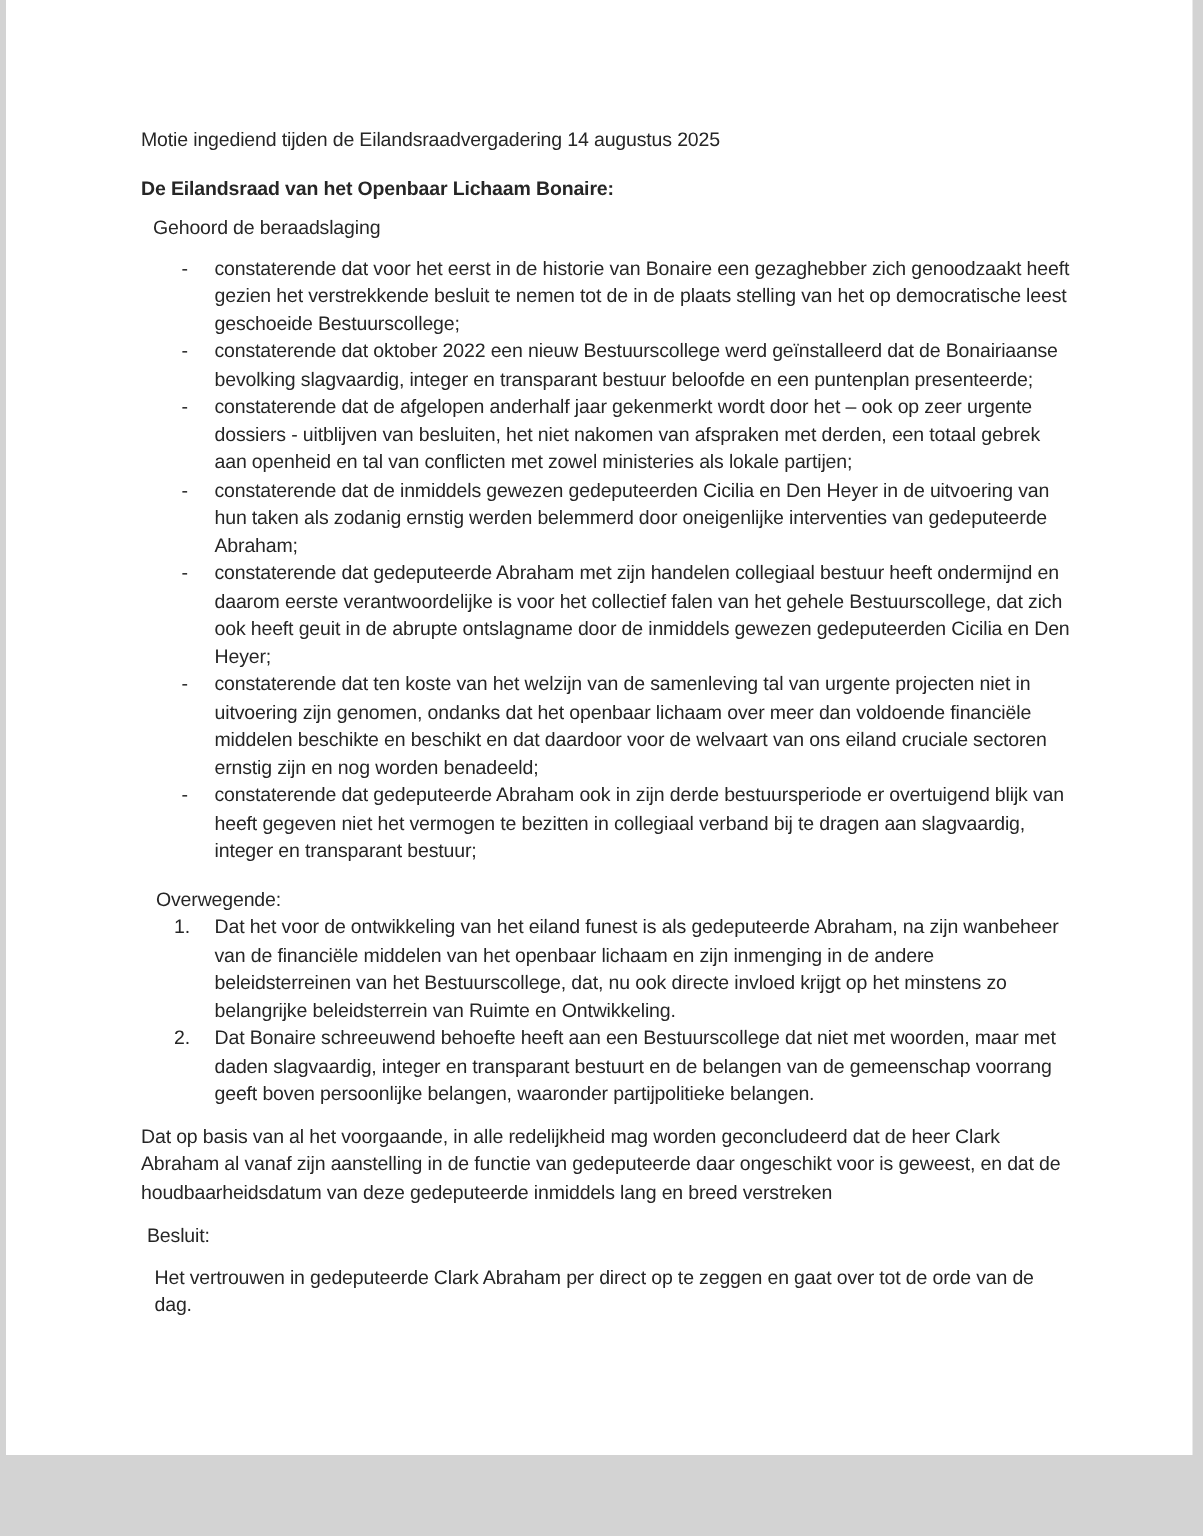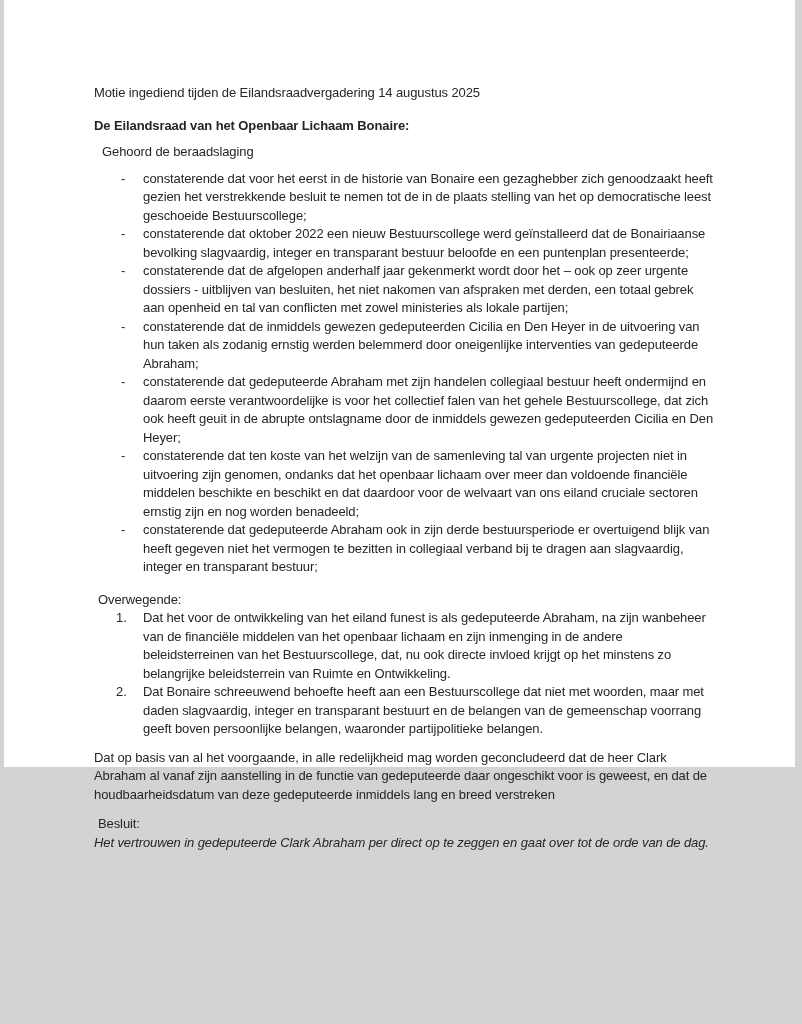--- a/index.html
+++ b/index.html
@@ -13,21 +13,21 @@
     width: 802px;
     height: 1024px;
     background: #d3d3d3;
     overflow: hidden;
   }
   .paper {
     position: absolute;
     left: 4px;
     top: 0;
     width: 791px;
-    height: 767px;
+    height: 970px;
     background: #ffffff;
   }
   .content {
     position: absolute;
     left: 90px;
     top: 84px;
     width: 622px;
     font-size: 13px;
     line-height: 18.5px;
     letter-spacing: -0.1px;
@@ -51,21 +51,21 @@
   ul.considerations li {
     position: relative;
     padding-left: 49px;
   }
   ul.considerations .dash {
     position: absolute;
     left: 27px;
     top: 0;
   }
   .overwegende-label {
-    margin: 14px 0 0 4px;
+    margin: 14px 0 0 10px;
   }
   ol.overwegende-list {
     list-style: none;
     margin: 0;
     padding: 0;
   }
   ol.overwegende-list li {
     position: relative;
     padding-left: 49px;
   }
@@ -74,22 +74,21 @@
     left: 22px;
     top: 0;
   }
   .conclusion {
     margin: 10px 0 0 0;
   }
   .besluit-label {
     margin: 11px 0 0 4px;
   }
   .besluit-text {
-    margin: 0;
-    font-style: italic;
+    margin: 9px;
   }
 </style>
 </head>
 <body>
 
 <div class="viewport">
   <div class="paper">
     <div class="content">
 
       <p class="date-line">Motie ingediend tijden de Eilandsraadvergadering 14 augustus 2025</p>

